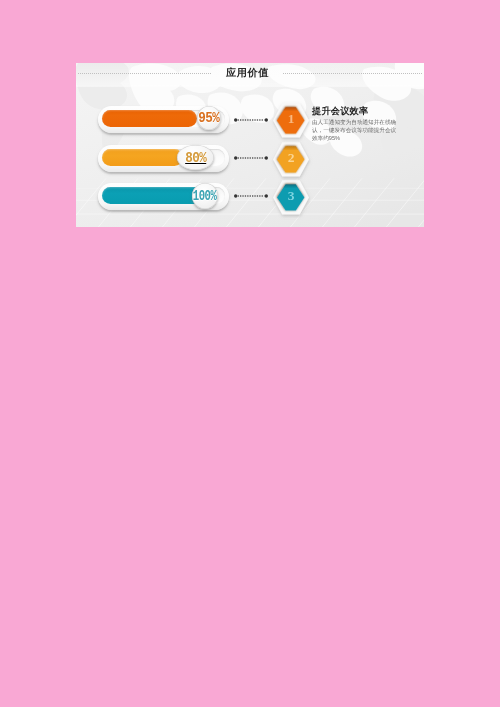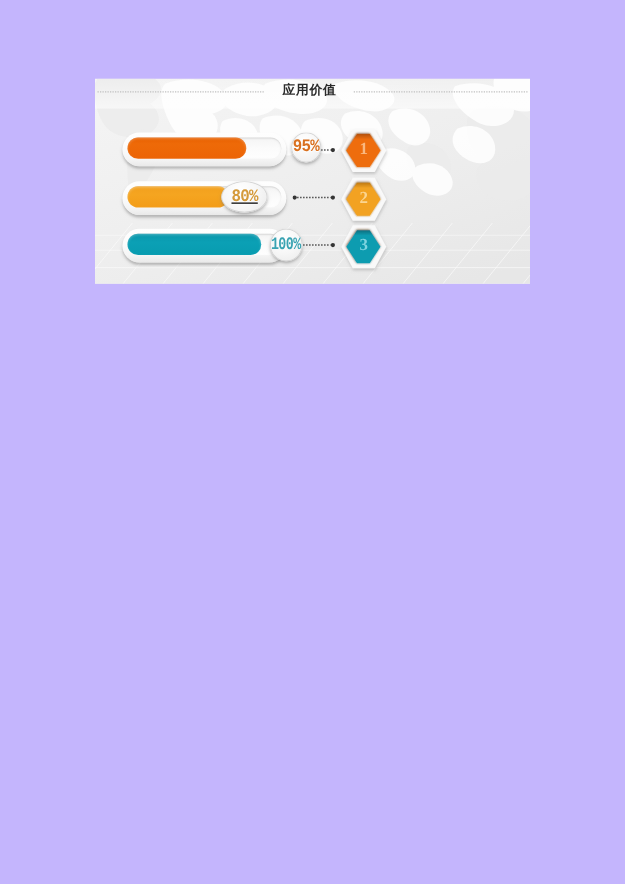--- a/index.html
+++ b/index.html
@@ -1,17 +1,17 @@
 <!DOCTYPE html>
 <html><head>
 <meta charset="utf-8">
 <style>
 html,body{margin:0;padding:0;}
 body{width:500px;height:707px;background:#ffffff;font-family:"Liberation Sans",sans-serif;}
-.page{position:relative;width:500px;height:707px;background:#c4b5fd;overflow:hidden;}
+.page{position:relative;width:500px;height:707px;background:#f9a8d4;overflow:hidden;}
 
 .slide{position:absolute;left:76px;top:63px;width:348px;height:164px;overflow:hidden;
   background:#f1f1f1;}
 .bg-svg{position:absolute;left:0;top:0;width:348px;height:164px;}
 
 
 .titlerow{position:absolute;left:0;top:2px;width:348px;height:16px;display:flex;align-items:center;}
 .dash{height:0;border-top:1.5px dotted #c0c0c0;}
 .dash.left{margin-left:2px;width:133px;}
 .dash.right{margin-left:14px;width:139px;}
@@ -115,21 +115,21 @@
     <div class="titlerow">
       <div class="dash left"></div>
       <div class="title">应用价值</div>
       <div class="dash right"></div>
     </div>
 
     <div class="track" style="top:43px">
       <div class="groove"></div>
         <div class="fill" style="width:95px;background:linear-gradient(180deg,#e86000 0%,#ee6a08 30%,#ec6405 100%);box-shadow:inset 0 1px 2px rgba(255,255,255,0.25);"></div>
     </div>
-    <div class="badge" style="left:121px;top:43px;width:24px;height:24px;margin-left:36px;">
+    <div class="badge" style="left:121px;top:43px;width:24px;height:24px;">
       <span style="font-size:14px;color:#d9701f;transform:scale(0.90,1.0);">95%</span>
     </div>
     <svg class="conn" style="left:158px;top:54px;width:34px;height:6px;" viewBox="0 0 34 6">
       <circle cx="1.7" cy="3" r="1.7" fill="#343434"></circle>
       <line x1="3.6" y1="3" x2="30.4" y2="3" stroke="#5a5a5a" stroke-width="1.3" stroke-dasharray="1.3 1.1"></line>
       <circle cx="32.3" cy="3" r="1.7" fill="#343434"></circle>
     </svg>
     <div class="hex" style="left:197px;top:40px;">
       <svg width="36" height="35" viewBox="0 0 36 35" style="overflow:visible">
         <defs>
@@ -144,20 +144,24 @@
               <stop offset="16%" stop-color="#ee6d0a"></stop>
             <stop offset="100%" stop-color="#ee6d0a"></stop>
           </linearGradient>
         </defs>
         <polygon points="9.2,0.2 26.8,0.2 36,17.4 26.8,34.6 9.2,34.6 0,17.4" fill="#f9f9f9" filter="url(#hs1)"></polygon>
         <polygon points="12.1,3.3 23.3,3.3 32.2,17.4 23.3,31.5 12.1,31.5 3.4,17.4" fill="#fce2cc"></polygon>
         <polygon points="12.6,4.2 22.8,4.2 31.4,17.4 22.8,30.6 12.6,30.6 4.0,17.4" fill="url(#hg1)" filter="url(#hi1)"></polygon>
       </svg>
       <div class="hexnum" style="left:0;top:-2px;width:36px;height:35px;font-size:13.5px;color:#f9b87f;">1</div>
     </div>
+    <div class="tblock" style="left:236px;top:43px;width:85px;">
+      <div class="theading">提升会议效率</div>
+      <div class="tbody">由人工通知变为自动通知并在线确认，一键发布会议等功能提升会议效率约95%</div>
+    </div>
 
     <div class="track" style="top:82px">
       <div class="groove"></div>
         <div class="fill" style="width:81px;background:linear-gradient(180deg,#f2a01e 0%,#f5a520 40%,#f39c18 100%);box-shadow:inset 0 1px 2px rgba(255,255,255,0.3);"></div>
     </div>
     <div class="badge" style="left:101px;top:82px;width:37px;height:25px;text-decoration:underline;">
       <span style="font-size:14px;color:#d49a3a;transform:scale(0.90,1.0);">80%</span>
     </div>
     <svg class="conn" style="left:158px;top:92px;width:34px;height:6px;" viewBox="0 0 34 6">
       <circle cx="1.7" cy="3" r="1.7" fill="#343434"></circle>
@@ -183,21 +187,21 @@
         <polygon points="12.1,3.3 23.3,3.3 32.2,17.4 23.3,31.5 12.1,31.5 3.4,17.4" fill="#fdf0d6"></polygon>
         <polygon points="12.6,4.2 22.8,4.2 31.4,17.4 22.8,30.6 12.6,30.6 4.0,17.4" fill="url(#hg2)" filter="url(#hi2)"></polygon>
       </svg>
       <div class="hexnum" style="left:0;top:-2px;width:36px;height:35px;font-size:13.5px;color:#fbd591;">2</div>
     </div>
 
     <div class="track" style="top:120px">
       <div class="groove"></div>
         <div class="fill" style="width:107px;background:linear-gradient(180deg,#0a96ab 0%,#0ba0b5 40%,#089cb0 100%);box-shadow:inset 0 1px 2px rgba(255,255,255,0.25);"></div>
     </div>
-    <div class="badge" style="left:140px;top:120px;width:26px;height:26px;">
+    <div class="badge" style="left:116px;top:120px;width:26px;height:26px;">
       <span style="font-size:14px;color:#3aa3b2;transform:scale(0.76,1.0);">100%</span>
     </div>
     <svg class="conn" style="left:158px;top:130px;width:34px;height:6px;" viewBox="0 0 34 6">
       <circle cx="1.7" cy="3" r="1.7" fill="#343434"></circle>
       <line x1="3.6" y1="3" x2="30.4" y2="3" stroke="#5a5a5a" stroke-width="1.3" stroke-dasharray="1.3 1.1"></line>
       <circle cx="32.3" cy="3" r="1.7" fill="#343434"></circle>
     </svg>
     <div class="hex" style="left:197px;top:117px;">
       <svg width="36" height="35" viewBox="0 0 36 35" style="overflow:visible">
         <defs>

